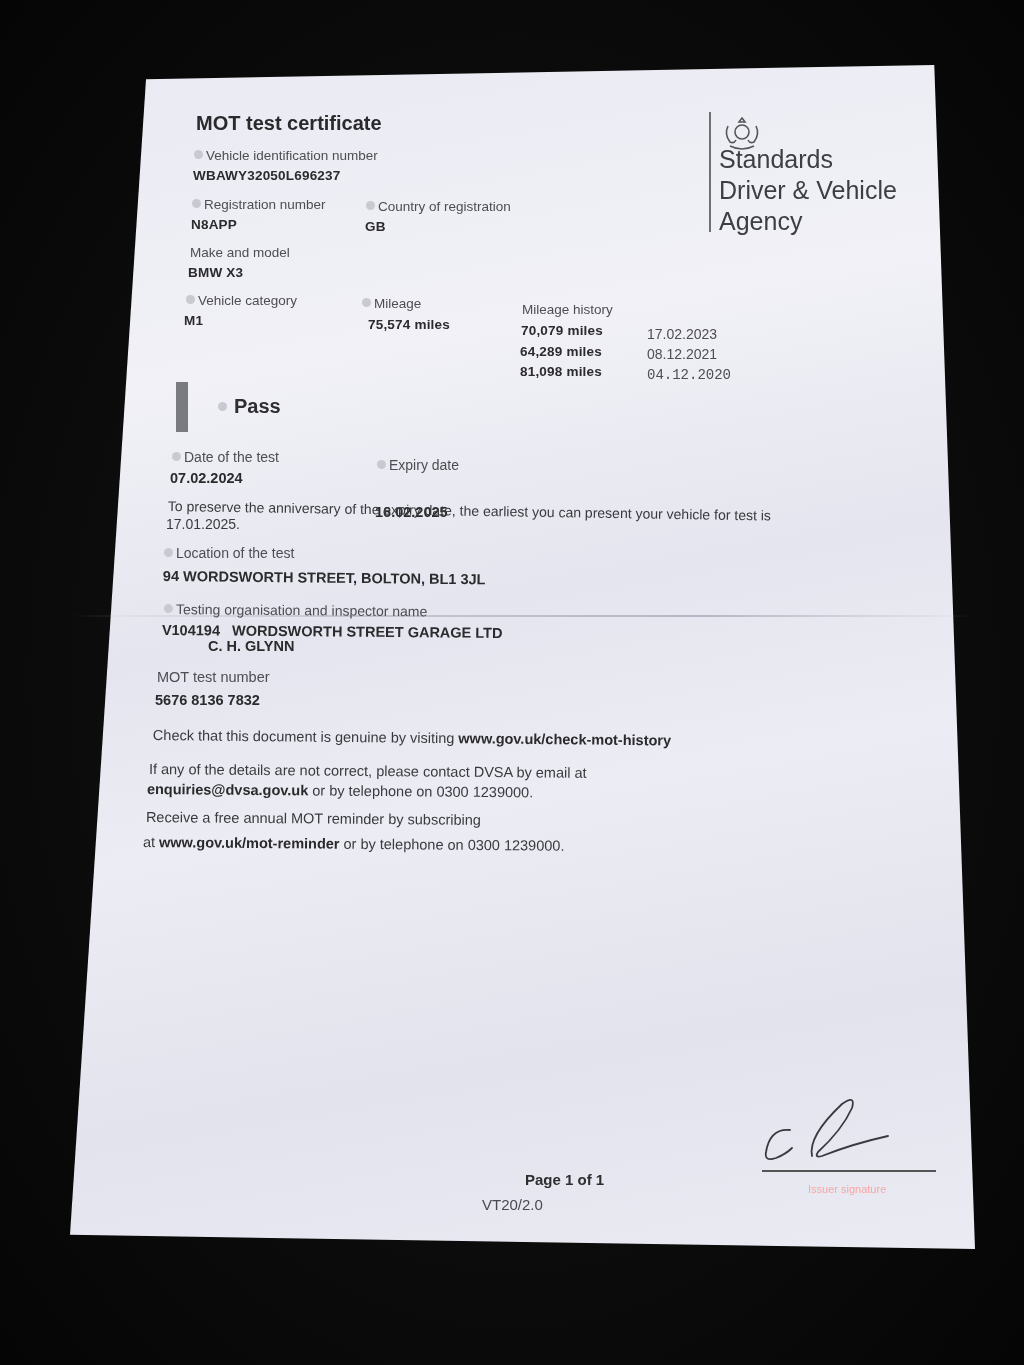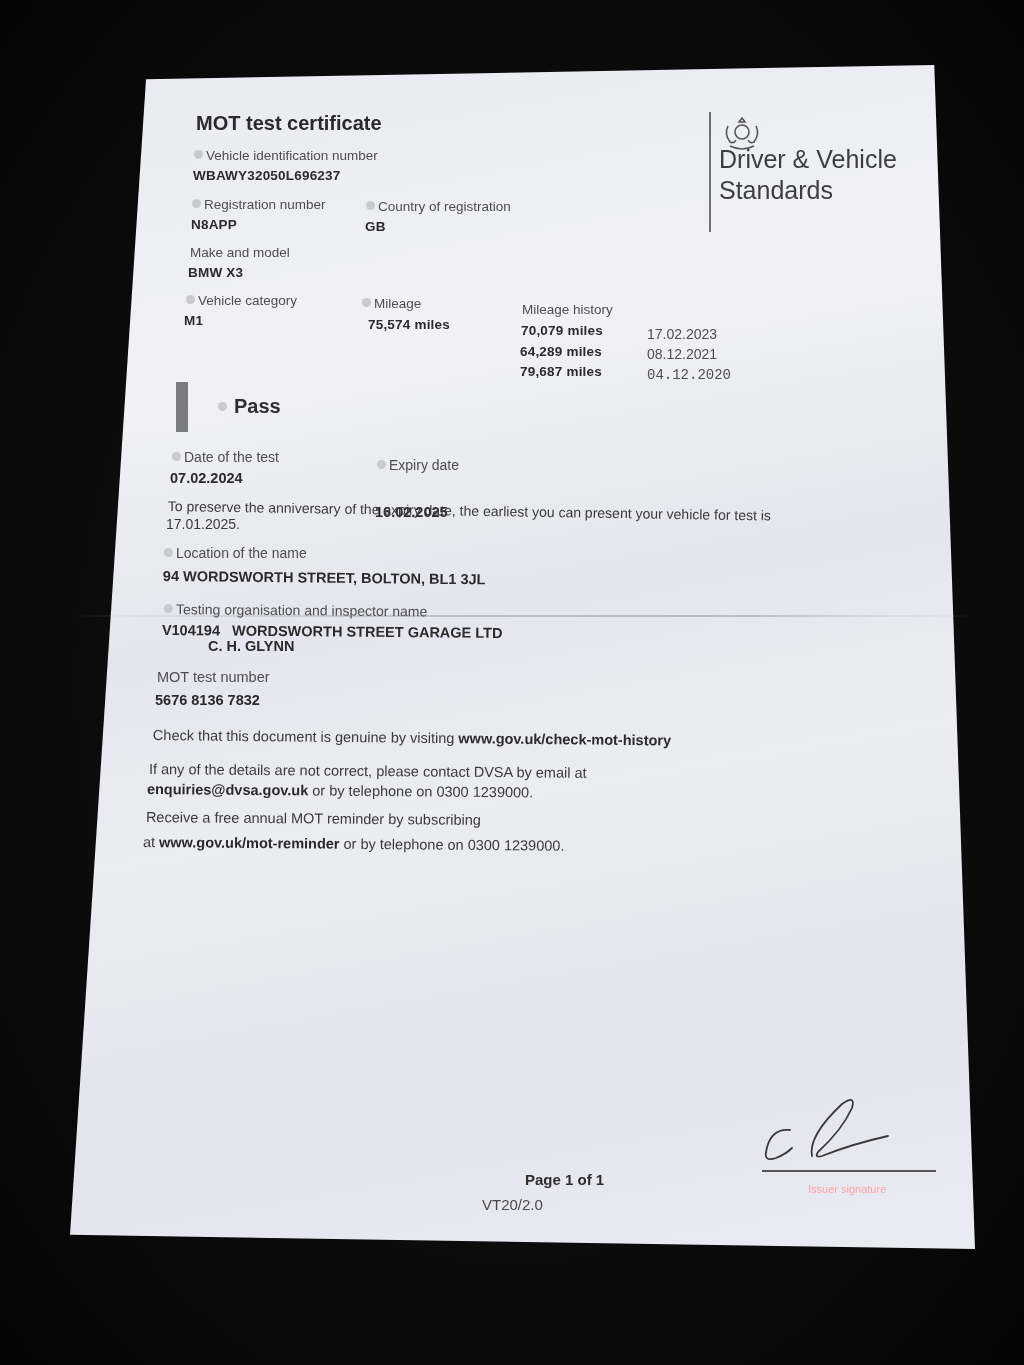--- a/index.html
+++ b/index.html
@@ -64,22 +64,23 @@
   <svg class="crest" viewBox="0 0 44 40">
     <g fill="none" stroke="#55565b" stroke-width="1.6">
       <circle cx="22" cy="20" r="7"></circle>
       <path d="M22 6 l3 4 h-6 z"></path>
       <path d="M8 14 q-4 8 2 16 q4 2 6 -2"></path>
       <path d="M36 14 q4 8 -2 16 q-4 2 -6 -2"></path>
       <path d="M10 34 q12 6 24 0"></path>
     </g>
   </svg>
   <div class="abs agency" style="left:719px; top:144px;">
+    <div>Standards</div>
     <div>Driver &amp; Vehicle</div>
-    <div>Standards</div>
+    <div>Agency</div>
   </div>
 
   <div class="abs label" style="left:194px; top:148px;"><span class="num"></span><span>Vehicle identification number</span></div>
   <div class="abs val" style="left:193px; top:168px;">WBAWY32050L696237</div>
 
   <div class="abs label" style="left:192px; top:197px;"><span class="num"></span><span>Registration number</span></div>
   <div class="abs val" style="left:191px; top:217px;">N8APP</div>
 
   <div class="abs label" style="left:366px; top:199px;"><span class="num"></span><span>Country of registration</span></div>
   <div class="abs val" style="left:365px; top:219px;">GB</div>
@@ -91,37 +92,37 @@
   <div class="abs val" style="left:184px; top:313px;">M1</div>
 
   <div class="abs label" style="left:362px; top:296px;"><span class="num"></span><span>Mileage</span></div>
   <div class="abs val" style="left:368px; top:317px;">75,574 miles</div>
 
   <div class="abs label" style="left:522px; top:302px;">Mileage history</div>
   <div class="abs val" style="left:521px; top:323px;">70,079 miles</div>
   <div class="abs label" style="left:647px; top:326px; font-size:14px;">17.02.2023</div>
   <div class="abs val" style="left:520px; top:344px;">64,289 miles</div>
   <div class="abs label" style="left:647px; top:346px; font-size:14px;">08.12.2021</div>
-  <div class="abs val" style="left:520px; top:364px;">79,687 miles</div>
+  <div class="abs val" style="left:520px; top:364px;">81,098 miles</div>
   <div class="abs label" style="left:647px; top:367px; font-size:14px;font-family:Liberation Mono, monospace;">04.12.2020</div>
 
   <div class="pass-bar"></div>
   <div class="abs label" style="left:218px; top:400px;"><span class="num"></span></div>
   <div class="abs pass" style="left:234px; top:395px;">Pass</div>
 
   <div class="abs label" style="left:172px; top:449px; font-size:14px;"><span class="num"></span><span>Date of the test</span></div>
   <div class="abs bigval" style="left:170px; top:470px;">07.02.2024</div>
 
   <div class="abs label" style="left:377px; top:457px; font-size:14px;"><span class="num"></span><span>Expiry date</span></div>
   <div class="abs bigval" style="left:375px; top:479px;margin-top:25px;">16.02.2025</div>
 
   <div class="abs body" style="left:168px; top:498px; font-size:14px; transform:rotate(0.9deg); transform-origin:left top;">To preserve the anniversary of the expiry date, the earliest you can present your vehicle for test is</div>
   <div class="abs body" style="left:166px; top:516px; font-size:14px;">17.01.2025.</div>
 
-  <div class="abs label" style="left:164px; top:545px; font-size:14px;"><span class="num"></span><span>Location of the name</span></div>
+  <div class="abs label" style="left:164px; top:545px; font-size:14px;"><span class="num"></span><span>Location of the test</span></div>
   <div class="abs bigval" style="left:163px; top:568px; transform:rotate(0.6deg); transform-origin:left top;">94 WORDSWORTH STREET, BOLTON, BL1 3JL</div>
 
   <div class="abs label" style="left:164px; top:601px; font-size:14px; transform:rotate(0.5deg); transform-origin:left top;"><span class="num"></span><span>Testing organisation and inspector name</span></div>
   <div class="abs bigval" style="left:162px; top:622px; transform:rotate(0.5deg); transform-origin:left top;">
     <span>V104194</span>&nbsp;&nbsp;&nbsp;<span>WORDSWORTH STREET GARAGE LTD</span>
   </div>
   <div class="abs bigval" style="left:160px; top:638px;margin-left:48px;">C. H. GLYNN</div>
 
   <div class="abs label" style="left:157px; top:669px; font-size:14.5px;">MOT test number</div>
   <div class="abs bigval" style="left:155px; top:692px;">5676 8136 7832</div>

